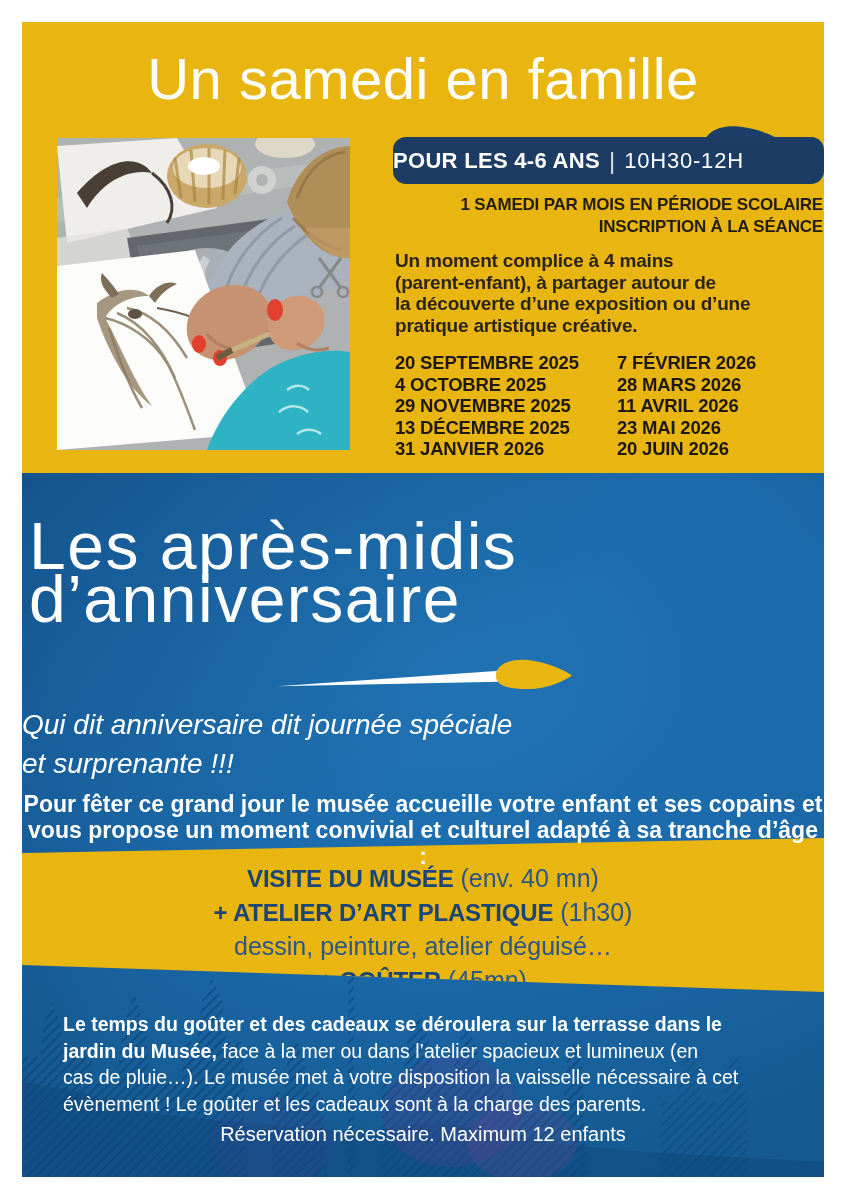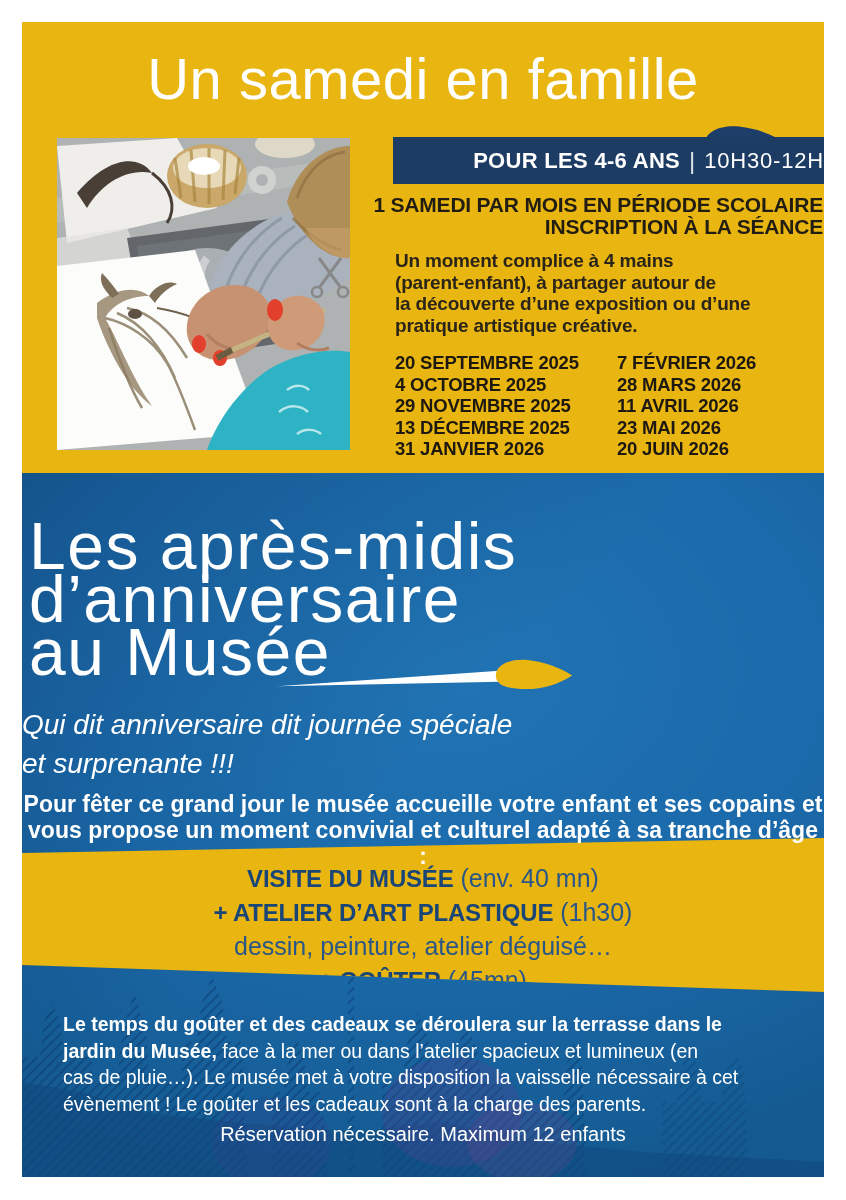--- a/index.html
+++ b/index.html
@@ -9,26 +9,26 @@
 
   
   .top-section{position:absolute;left:0;top:0;width:802px;height:451px;background:#e9b510;}
   .main-title{position:absolute;left:0;top:24px;width:100%;margin:0;text-align:center;
       color:#ffffff;font-size:58px;font-weight:500;letter-spacing:.5px;line-height:66px;}
   .brush{position:absolute;}
   .brush1{left:448px;top:100px;width:318px;height:40px;}
   .photo-frame{position:absolute;left:35px;top:116px;width:293px;height:312px;overflow:hidden;}
   .photo-frame svg{display:block;width:100%;height:100%;}
   .audience-box{position:absolute;left:371px;top:115px;width:431px;height:47px;background:#1d3c64;
-      display:flex;align-items:center;justify-content:flex-end;color:#fff;white-space:nowrap;}
+      display:flex;align-items:center;justify-content:flex-start;color:#fff;white-space:nowrap;border-radius:13px;}
   .aud-bold{font-weight:700;font-size:22px;letter-spacing:.3px;}
   .aud-sep{font-weight:300;font-size:24px;margin:0 9px;opacity:.85;}
   .aud-time{font-weight:400;font-size:22px;letter-spacing:.8px;}
   .schedule-note{position:absolute;left:305px;top:172px;width:496px;text-align:right;
-      color:#221d12;font-weight:700;font-size:21px;line-height:22px;letter-spacing:-.2px;}
+      color:#221d12;font-weight:700;font-size:17px;line-height:22px;letter-spacing:-.2px;}
   .intro{position:absolute;left:373px;top:228px;width:430px;color:#2b2519;
       font-weight:700;font-size:19px;line-height:21.5px;letter-spacing:-.2px;}
   .dates{position:absolute;top:330px;color:#1d1910;font-weight:700;font-size:18.5px;
       line-height:21.5px;letter-spacing:-.2px;white-space:nowrap;}
   .dates.col1{left:373px;}
   .dates.col2{left:595px;}
 
   
   .blue-section{position:absolute;left:0;top:451px;width:802px;height:704px;overflow:hidden;
       background:linear-gradient(135deg,rgba(8,40,80,.28),rgba(8,40,80,0) 45%),
@@ -174,21 +174,20 @@
         <path fill="#0d3a6b" opacity=".5" d="M0,215 L0,120 L60,130 L120,150 L210,160 L330,170 L420,160 L520,180 L620,190 L802,200 L802,215 Z"></path>
         <ellipse cx="430" cy="150" rx="70" ry="55" fill="#7b2f8e" opacity=".30"></ellipse>
         <ellipse cx="500" cy="180" rx="55" ry="40" fill="#b93a8c" opacity=".22"></ellipse>
         <ellipse cx="250" cy="180" rx="60" ry="45" fill="#4a2f8e" opacity=".25"></ellipse>
       </g>
     </svg>
 
     <h2 class="blue-title">
       <div>Les après-midis</div>
       <div>d’anniversaire</div>
-      <div>au Musée</div>
     </h2>
 
     <svg class="brush brush2" viewBox="0 0 330 40">
       <polygon points="4,33 248,16 248,28" fill="#ffffff"></polygon>
       <path d="M244,21 C244,9 261,2 279,4 C299,6 317,14 328,21 C314,30 297,36 277,36 C257,36 244,32 244,21 Z" fill="#e9b510"></path>
     </svg>
 
     <div class="tagline">
       <div>Qui dit anniversaire dit journée spéciale</div>
       <div>et surprenante !!!</div>

